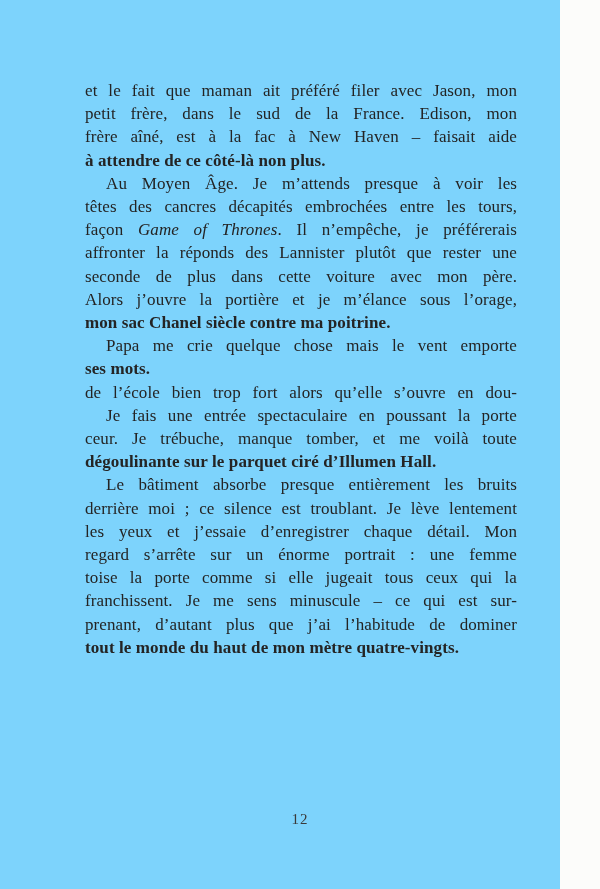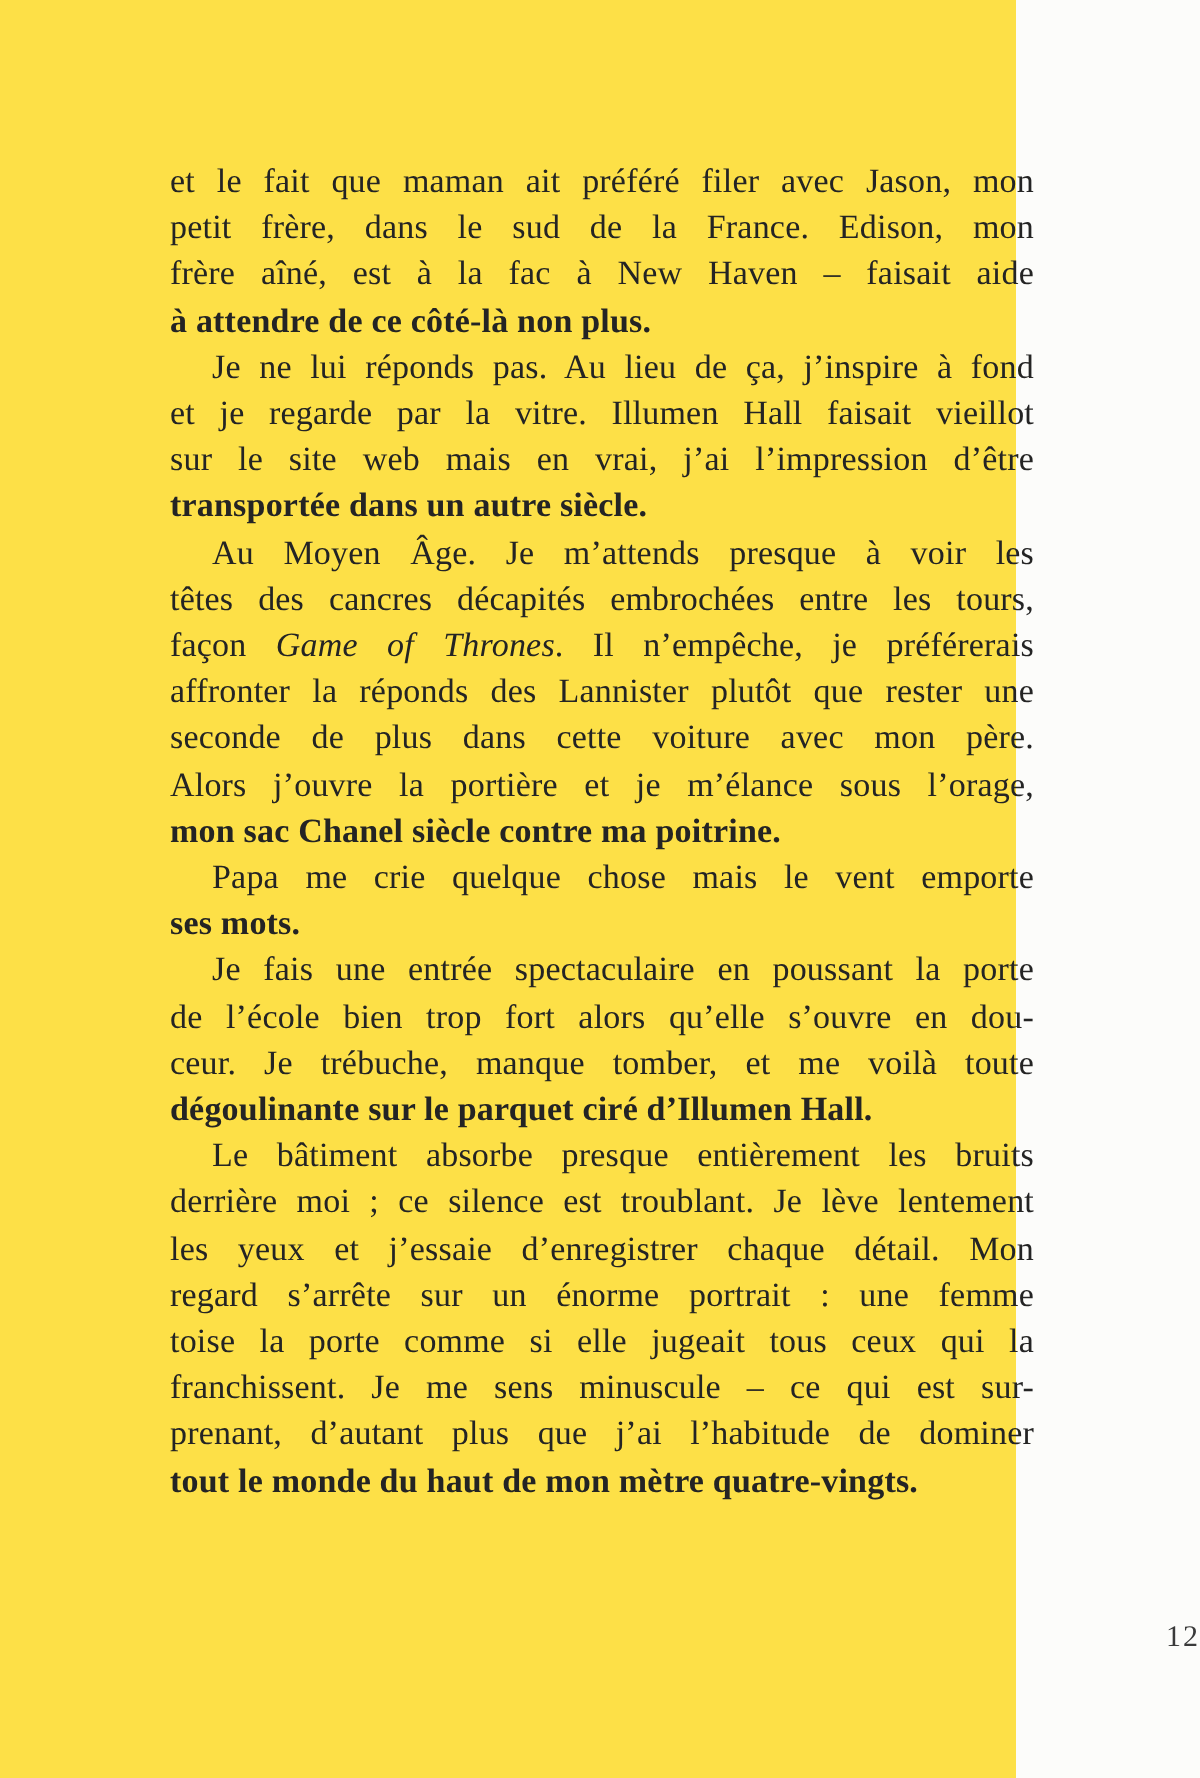--- a/index.html
+++ b/index.html
@@ -8,24 +8,23 @@
     width: 600px;
     height: 889px;
     overflow: hidden;
   }
   body {
     background: #fcfcfa;
     font-family: "Liberation Serif", "DejaVu Serif", serif;
   }
   .book-page {
     position: relative;
-    width: 484px;
+    width: 560px;
     height: 889px;
-    background: #fde047;
-    padding-left: 24px;
+    background: #7dd3fc;
   }
   .page-text {
     position: absolute;
     left: 85px;
     top: 79px;
     width: 432px;
     color: #242424;
     font-size: 17px;
     line-height: 23.2px;
     letter-spacing: 0.1px;
@@ -44,59 +43,53 @@
     text-indent: 21px;
   }
   em {
     font-style: italic;
   }
   .page-number {
     position: absolute;
     left: 0;
     top: 811px;
     width: 600px;
-    text-align: right;
+    text-align: center;
     color: #3a3a3a;
     font-size: 15px;
     letter-spacing: 1px;
   }
 </style>
 </head>
 <body>
 
 <div class="book-page">
   <div class="page-text">
       <div class="para">
         <div class="line first">et le fait que maman ait préféré filer avec Jason, mon</div>
         <div class="line">petit frère, dans le sud de la France. Edison, mon</div>
         <div class="line">frère aîné, est à la fac à New Haven – faisait aide</div>
         <div class="line last">à attendre de ce côté-là non plus.</div>
       </div>
       <div class="para indent">
-        <div class="line first">Je ne lui réponds pas. Au lieu de ça, j’inspire à fond</div>
-        <div class="line">et je regarde par la vitre. Illumen Hall faisait vieillot</div>
-        <div class="line">sur le site web mais en vrai, j’ai l’impression d’être</div>
-        <div class="line last">transportée dans un autre siècle.</div>
-      </div>
-      <div class="para indent">
         <div class="line first">Au Moyen Âge. Je m’attends presque à voir les</div>
         <div class="line">têtes des cancres décapités embrochées entre les tours,</div>
         <div class="line">façon <em>Game of Thrones</em>. Il n’empêche, je préférerais</div>
         <div class="line">affronter la réponds des Lannister plutôt que rester une</div>
         <div class="line">seconde de plus dans cette voiture avec mon père.</div>
         <div class="line">Alors j’ouvre la portière et je m’élance sous l’orage,</div>
         <div class="line last">mon sac Chanel siècle contre ma poitrine.</div>
       </div>
       <div class="para indent">
         <div class="line first">Papa me crie quelque chose mais le vent emporte</div>
         <div class="line last">ses mots.</div>
       </div>
       <div class="para indent">
+        <div class="line">de l’école bien trop fort alors qu’elle s’ouvre en dou-</div>
         <div class="line first">Je fais une entrée spectaculaire en poussant la porte</div>
-        <div class="line">de l’école bien trop fort alors qu’elle s’ouvre en dou-</div>
         <div class="line">ceur. Je trébuche, manque tomber, et me voilà toute</div>
         <div class="line last">dégoulinante sur le parquet ciré d’Illumen Hall.</div>
       </div>
       <div class="para indent">
         <div class="line first">Le bâtiment absorbe presque entièrement les bruits</div>
         <div class="line">derrière moi ; ce silence est troublant. Je lève lentement</div>
         <div class="line">les yeux et j’essaie d’enregistrer chaque détail. Mon</div>
         <div class="line">regard s’arrête sur un énorme portrait : une femme</div>
         <div class="line">toise la porte comme si elle jugeait tous ceux qui la</div>
         <div class="line">franchissent. Je me sens minuscule – ce qui est sur-</div>

